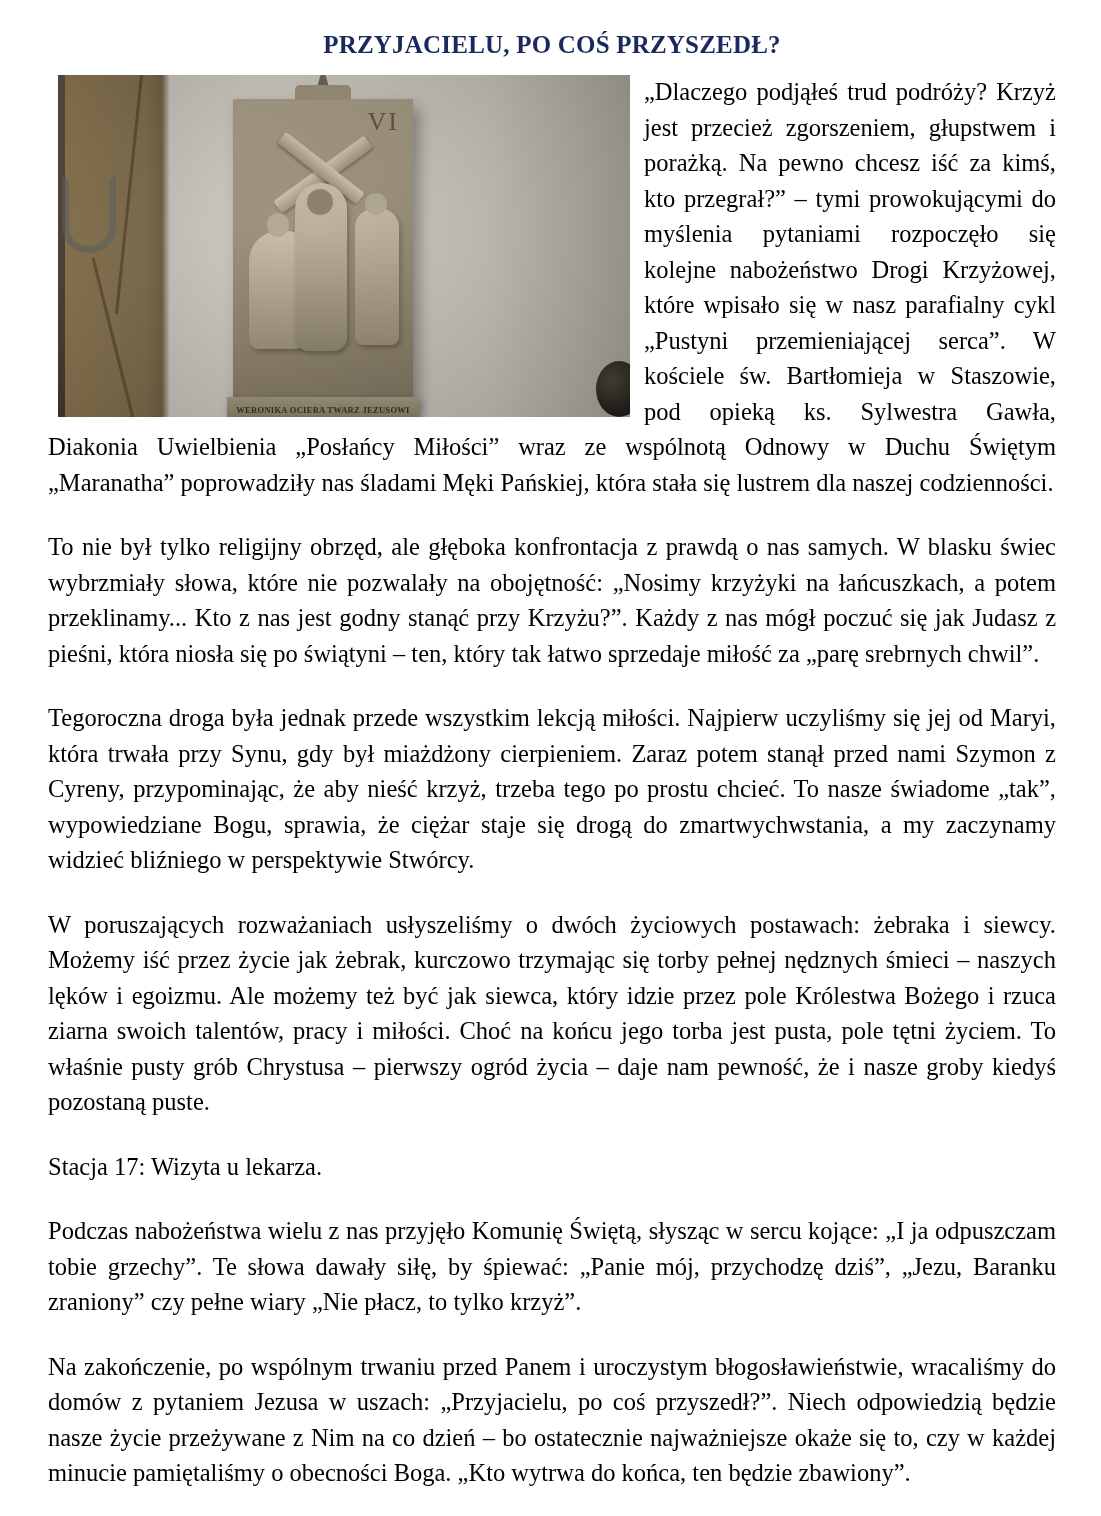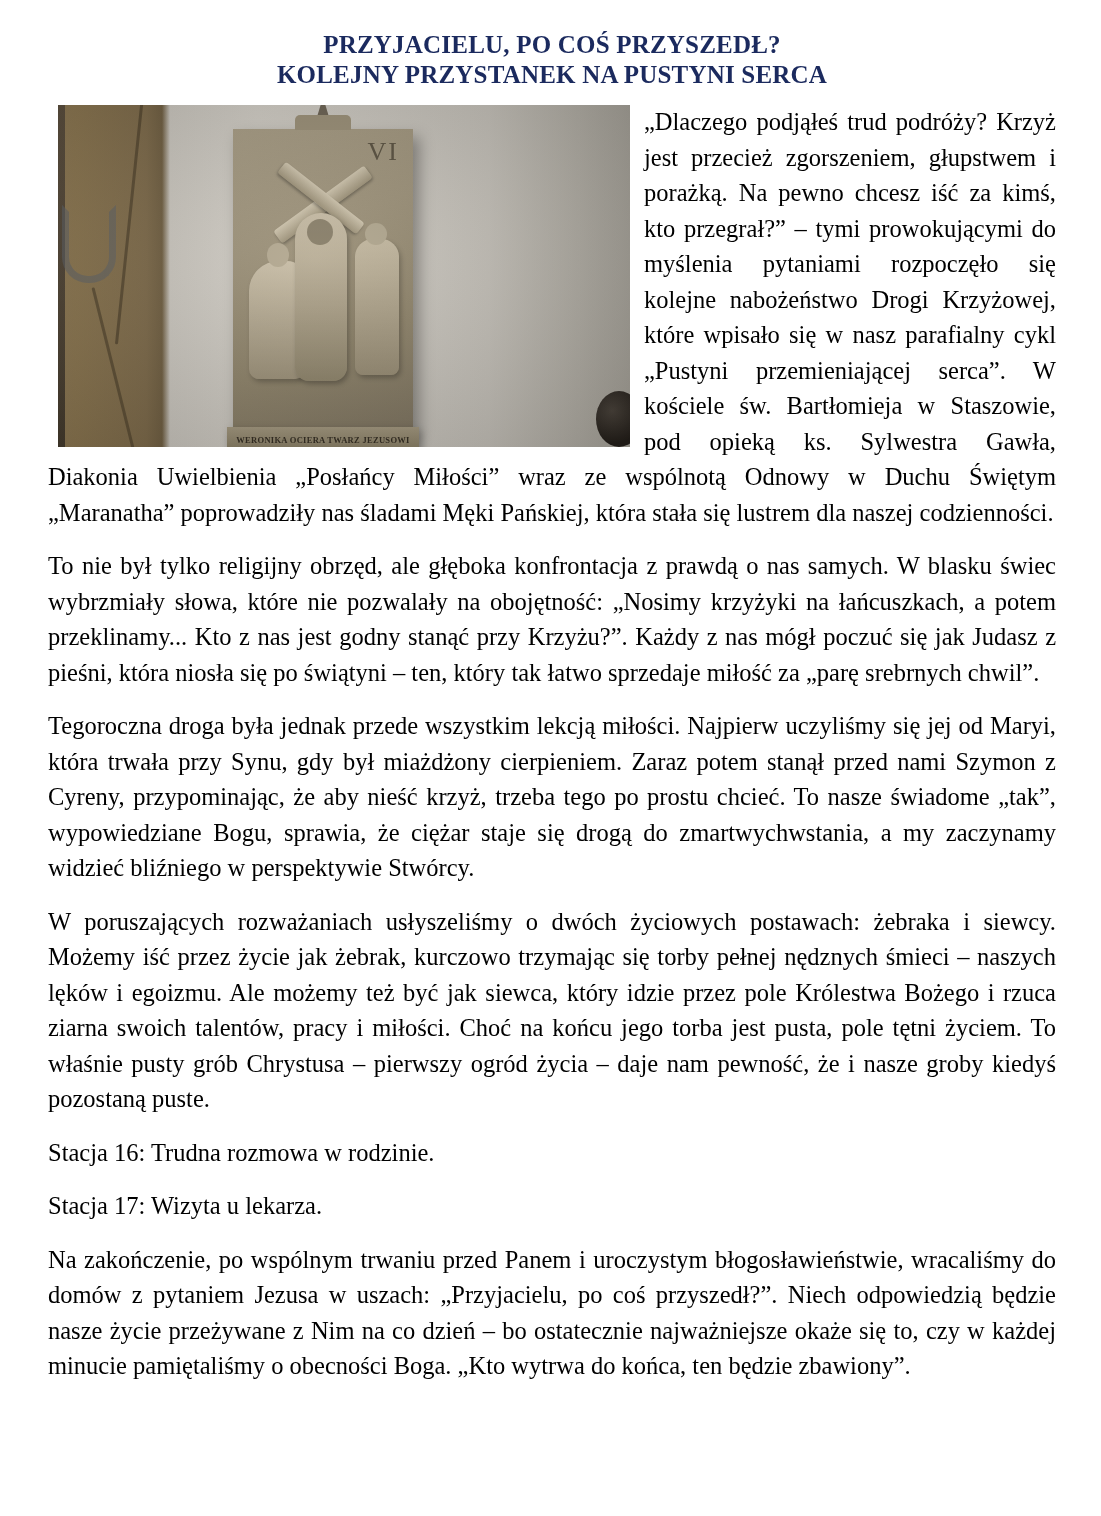--- a/index.html
+++ b/index.html
@@ -41,21 +41,21 @@
   .body-block { margin-top: 14px; }
 
   p.para {
     margin: 0 0 0 0;
     text-align: justify;
     text-justify: inter-word;
     font-size: 24.5px;
     line-height: 35.5px;
     hyphens: none;
   }
-  p.para + p.para { margin-top: 18px; }
+  p.para + p.para { margin-top: 29px; }
   p.short { text-align: left; }
 
   
   .photo-figure {
     float: left;
     width: 572px;
     height: 342px;
     margin: 1px 14px 6px 10px;
     position: relative;
     overflow: hidden;
@@ -249,21 +249,20 @@
     pointer-events: none;
   }
 </style>
 </head>
 <body>
 
 <div class="page">
 
   <h1 class="doc-title">
     <span class="line">PRZYJACIELU, PO COŚ PRZYSZEDŁ?</span>
-    <span class="line">KOLEJNY PRZYSTANEK NA PUSTYNI SERCA</span>
   </h1>
 
   <div class="body-block">
 
     <figure class="photo-figure">
       <div class="photo-scene">
         <div class="photo-edge-left"></div>
         <div class="photo-crack"></div>
         <div class="photo-mark"></div>
 
@@ -287,18 +286,18 @@
 
         <div class="photo-orb"></div>
         <div class="photo-soften"></div>
       </div>
     </figure>
 
     <p class="para">„Dlaczego podjąłeś trud podróży? Krzyż jest przecież zgorszeniem, głupstwem i porażką. Na pewno chcesz iść za kimś, kto przegrał?” – tymi prowokującymi do myślenia pytaniami rozpoczęło się kolejne nabożeństwo Drogi Krzyżowej, które wpisało się w nasz parafialny cykl „Pustyni przemieniającej serca”. W kościele św. Bartłomieja w Staszowie, pod opieką ks. Sylwestra Gawła, Diakonia Uwielbienia „Posłańcy Miłości” wraz ze wspólnotą Odnowy w Duchu Świętym „Maranatha” poprowadziły nas śladami Męki Pańskiej, która stała się lustrem dla naszej codzienności.</p>
     <p class="para">To nie był tylko religijny obrzęd, ale głęboka konfrontacja z prawdą o nas samych. W blasku świec wybrzmiały słowa, które nie pozwalały na obojętność: „Nosimy krzyżyki na łańcuszkach, a potem przeklinamy... Kto z nas jest godny stanąć przy Krzyżu?”. Każdy z nas mógł poczuć się jak Judasz z pieśni, która niosła się po świątyni – ten, który tak łatwo sprzedaje miłość za „parę srebrnych chwil”.</p>
     <p class="para">Tegoroczna droga była jednak przede wszystkim lekcją miłości. Najpierw uczyliśmy się jej od Maryi, która trwała przy Synu, gdy był miażdżony cierpieniem. Zaraz potem stanął przed nami Szymon z Cyreny, przypominając, że aby nieść krzyż, trzeba tego po prostu chcieć. To nasze świadome „tak”, wypowiedziane Bogu, sprawia, że ciężar staje się drogą do zmartwychwstania, a my zaczynamy widzieć bliźniego w perspektywie Stwórcy.</p>
     <p class="para">W poruszających rozważaniach usłyszeliśmy o dwóch życiowych postawach: żebraka i siewcy. Możemy iść przez życie jak żebrak, kurczowo trzymając się torby pełnej nędznych śmieci – naszych lęków i egoizmu. Ale możemy też być jak siewca, który idzie przez pole Królestwa Bożego i rzuca ziarna swoich talentów, pracy i miłości. Choć na końcu jego torba jest pusta, pole tętni życiem. To właśnie pusty grób Chrystusa – pierwszy ogród życia – daje nam pewność, że i nasze groby kiedyś pozostaną puste.</p>
-    <p class="para short">Stacja 16: Trudna rozmowa w rodzinie.</p>
     <p class="para short">Stacja 17: Wizyta u lekarza.</p>
+    <p class="para">Podczas nabożeństwa wielu z nas przyjęło Komunię Świętą, słysząc w sercu kojące: „I ja odpuszczam tobie grzechy”. Te słowa dawały siłę, by śpiewać: „Panie mój, przychodzę dziś”, „Jezu, Baranku zraniony” czy pełne wiary „Nie płacz, to tylko krzyż”.</p>
     <p class="para">Na zakończenie, po wspólnym trwaniu przed Panem i uroczystym błogosławieństwie, wracaliśmy do domów z pytaniem Jezusa w uszach: „Przyjacielu, po coś przyszedł?”. Niech odpowiedzią będzie nasze życie przeżywane z Nim na co dzień – bo ostatecznie najważniejsze okaże się to, czy w każdej minucie pamiętaliśmy o obecności Boga. „Kto wytrwa do końca, ten będzie zbawiony”.</p>
 
   </div>
 </div>
 
 </body></html>

